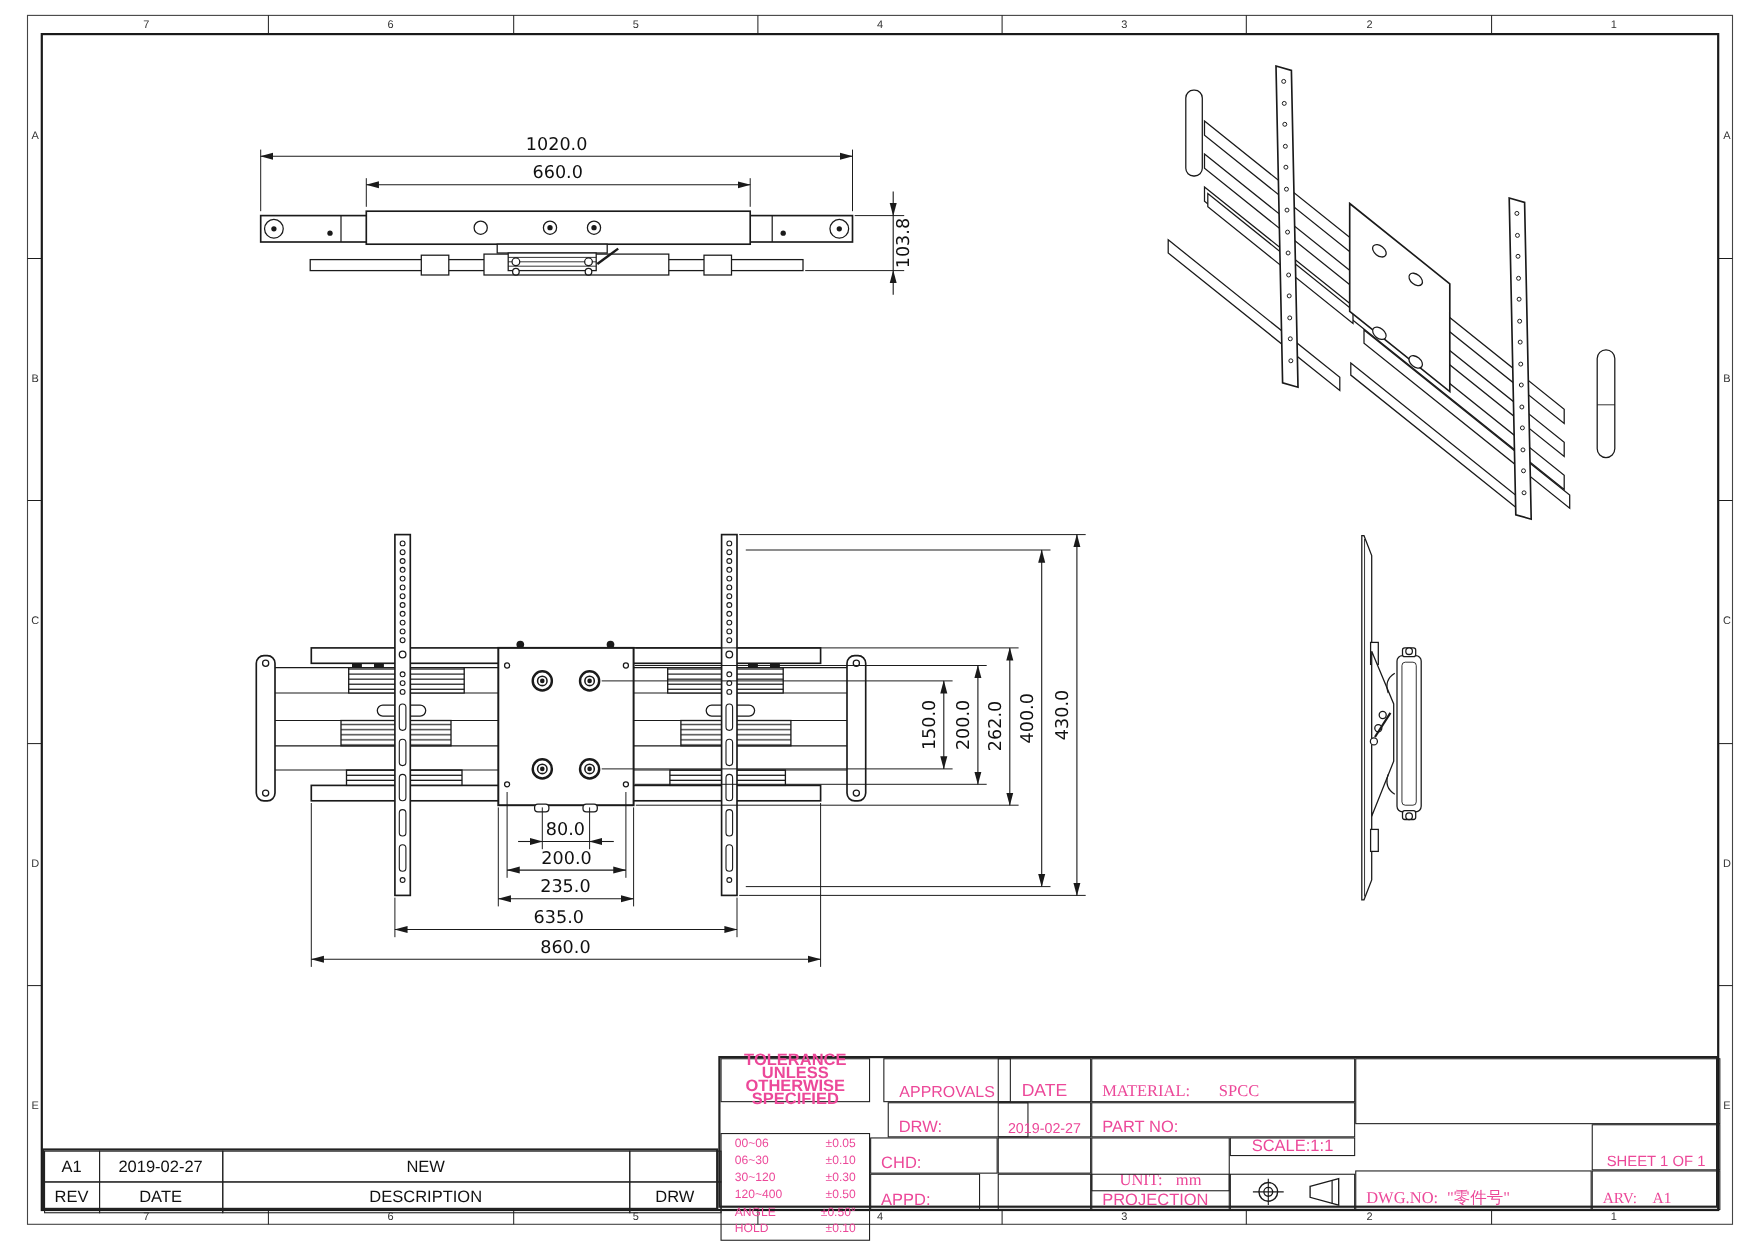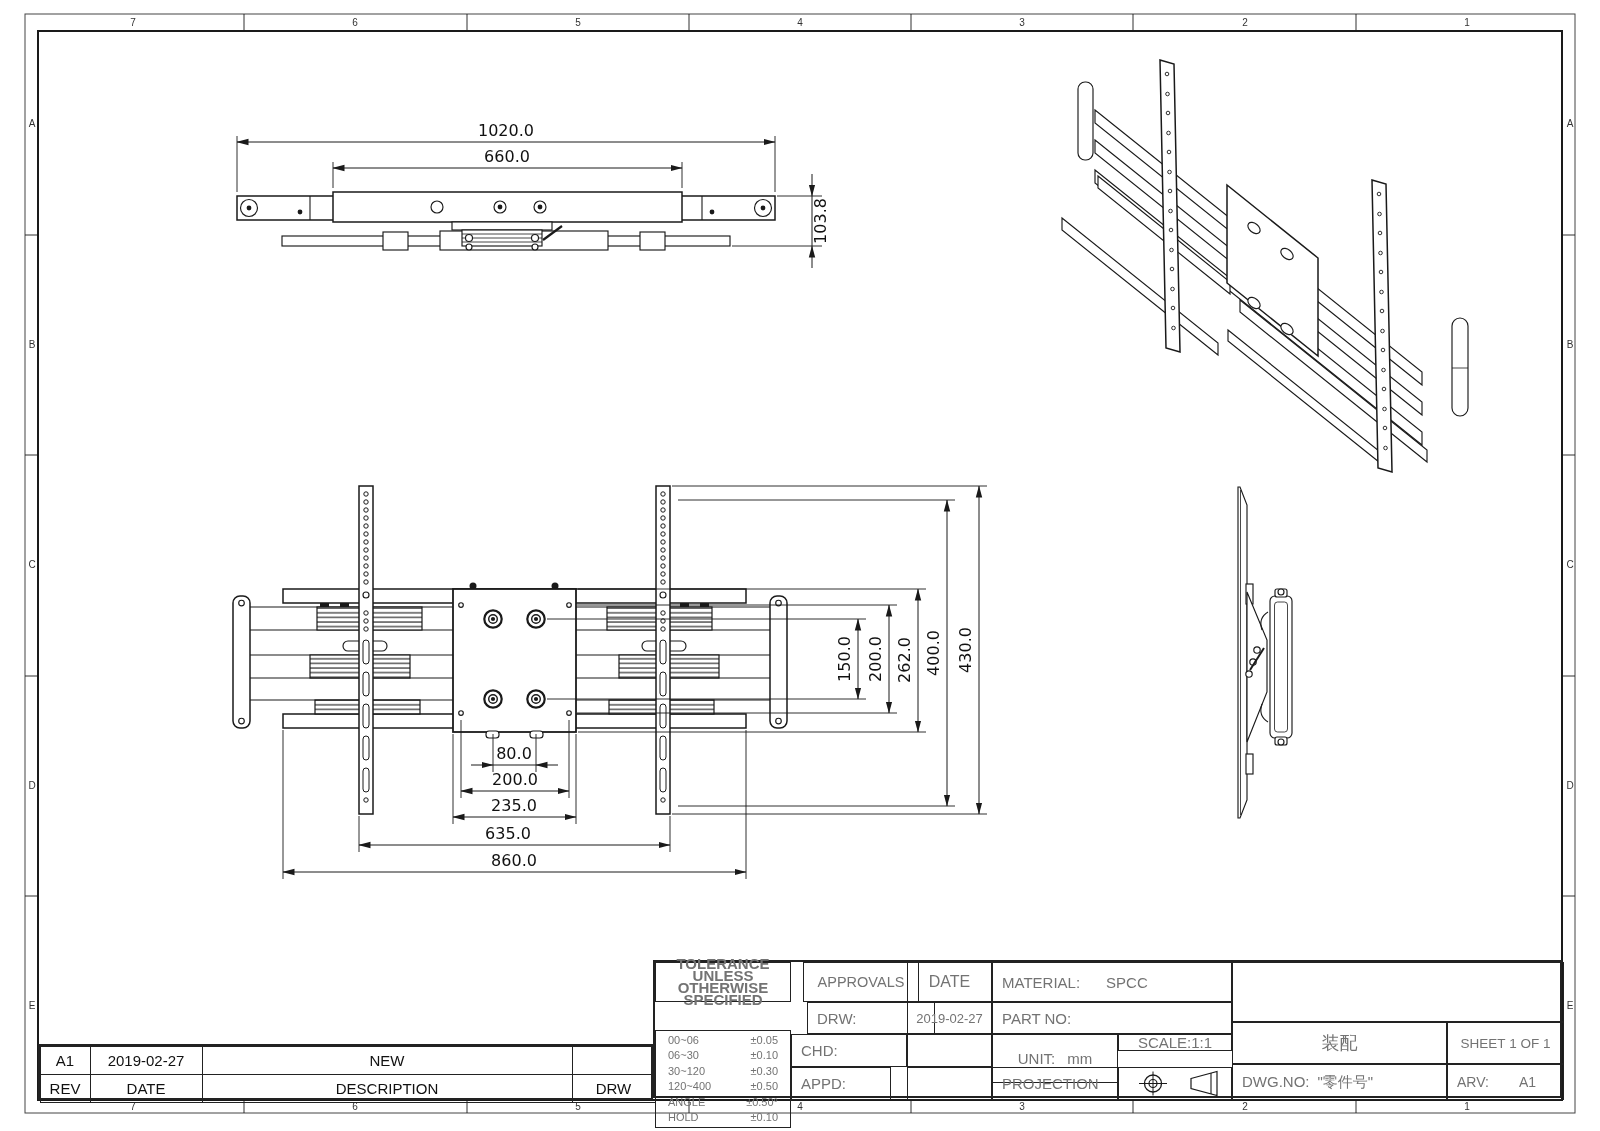--- a/index.html
+++ b/index.html
@@ -7,27 +7,27 @@
   .sheet svg{position:absolute;left:0;top:0;}
   
   .zone{position:absolute;font-size:10px;color:#333;text-align:center;line-height:13px;}
   .zone.h{width:24px;margin-left:-12px;}
   .zone.v{width:12px;height:14px;margin-top:-7px;}
   
   .rev-table{position:absolute;left:38px;top:1044px;width:615px;height:56px;display:grid;grid-template-columns:50px 112px 370px 83px;grid-template-rows:28px 28px;border:2px solid #222;box-sizing:border-box;}
   .rev-cell{border:1px solid #222;margin:-0.5px;display:flex;align-items:center;justify-content:center;font-size:15px;color:#111;background:transparent;}
   
   .tb{position:absolute;left:653px;top:960px;width:909px;height:138px;border:2px solid #222;box-sizing:border-box;}
-  .tb .cell{position:absolute;border:1px solid #222;box-sizing:border-box;display:flex;align-items:center;font-size:15px;color:#737373;}
+  .tb .cell{position:absolute;border:1px solid #222;box-sizing:border-box;display:flex;align-items:flex-end;font-size:15px;color:#ec4899;}
   .tb .c-center{justify-content:center;}
   .tb .c-pad{padding-left:9px;}
   .tol-head{flex-direction:column;justify-content:center;font-size:9.5px;font-weight:700;line-height:12px;text-align:center;}
   .tol-body{flex-direction:column;justify-content:center;padding:2px 12px;margin-top:28px;}
   .tol-row{display:flex;justify-content:space-between;width:100%;font-size:11px;line-height:15.5px;}
-  .lblval{display:flex;gap:26px;align-items:baseline;}
+  .lblval{display:flex;gap:26px;align-items:baseline;font-family:Liberation Serif, serif;}
 </style>
 </head>
 <body>
 
 <div class="sheet">
 
   <svg width="1600" height="1131" viewBox="0 0 1600 1131">
     <defs>
       <marker id="arrow" viewBox="0 0 12 8" markerWidth="12" markerHeight="8" refX="11.5" refY="4" orient="auto-start-reverse" markerUnits="userSpaceOnUse">
         <path d="M12,4 L0,0.8 L0,7.2 Z" fill="#1a1a1a"></path>
@@ -455,29 +455,28 @@
           <circle cx="34" cy="15.5" r="4" stroke-width="1.2"></circle>
           <line x1="20" y1="15.5" x2="48" y2="15.5" stroke-width="1"></line>
           <line x1="34" y1="3.5" x2="34" y2="27.5" stroke-width="1"></line>
           <path d="M72,10.5 L98,3.5 L98,27.5 L72,20.5 Z" stroke-width="1.2"></path>
           <line x1="92" y1="5" x2="92" y2="26" stroke-width="1.1"></line>
         </g>
       </svg>
     </div>
 
     <div class="cell" style="left:577px;top:0;width:332px;height:60px"></div>
-    <div class="cell c-center" style="left:577px;top:60px;width:215px;height:42px;font-size:18px">装配</div>
     <div class="cell c-center" style="left:792px;top:60px;width:117px;height:42px;font-size:13.5px">SHEET 1 OF 1</div>
     <div class="cell c-pad" style="left:577px;top:102px;width:215px;height:36px">
       <span class="lblval" style="gap:8px">
           <span>DWG.NO:</span>
           <span>"零件号"</span>
         </span>
     </div>
     <div class="cell c-pad" style="left:792px;top:102px;width:117px;height:36px;font-size:14px">
-      <span class="lblval" style="gap:30px">
+      <span class="lblval" style="gap:14px">
           <span>ARV:</span>
           <span>A1</span>
         </span>
     </div>
   </div>
 
 </div>
 
 </body></html>

